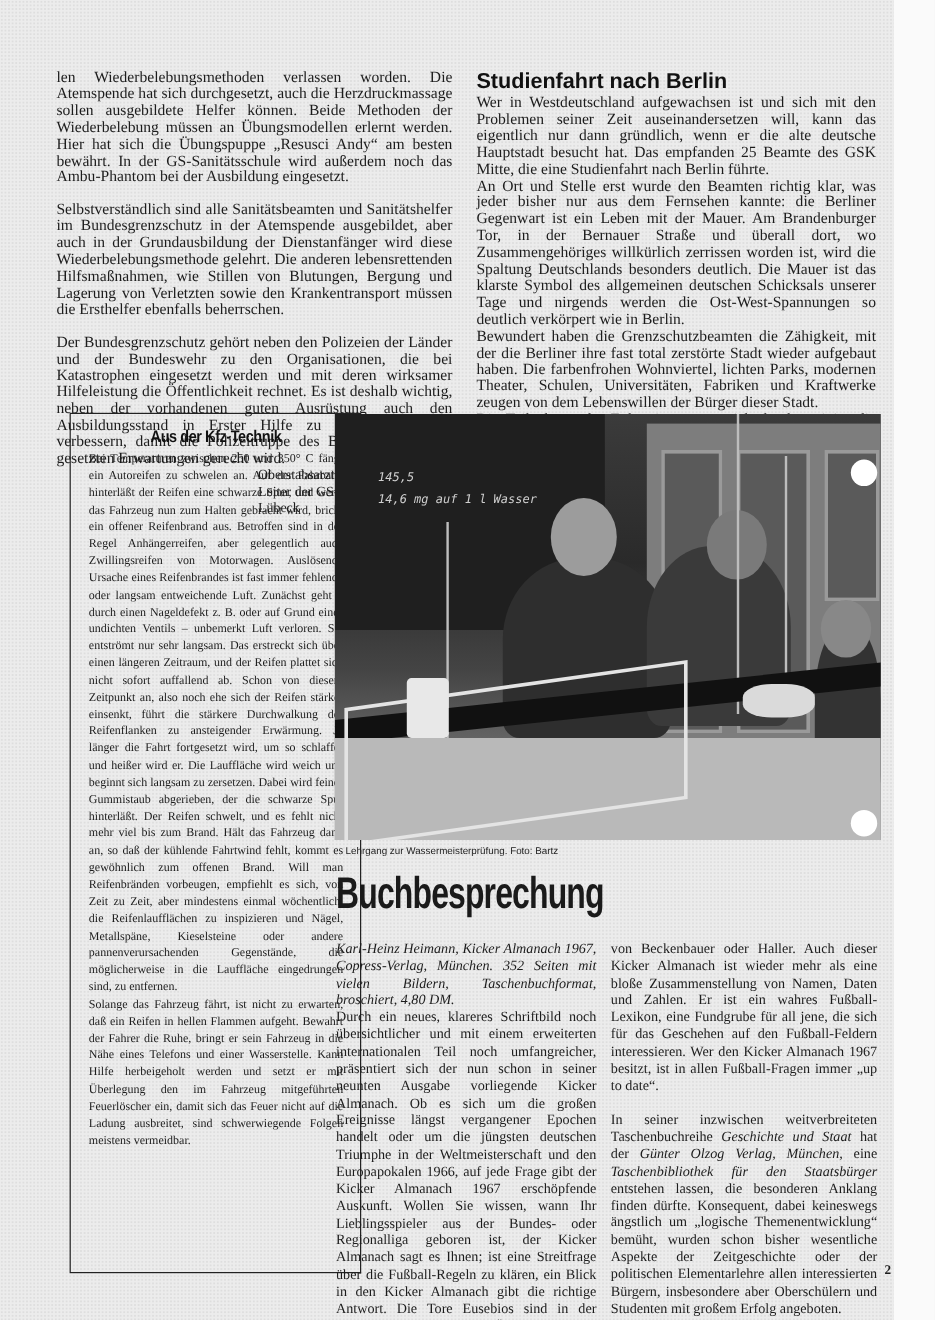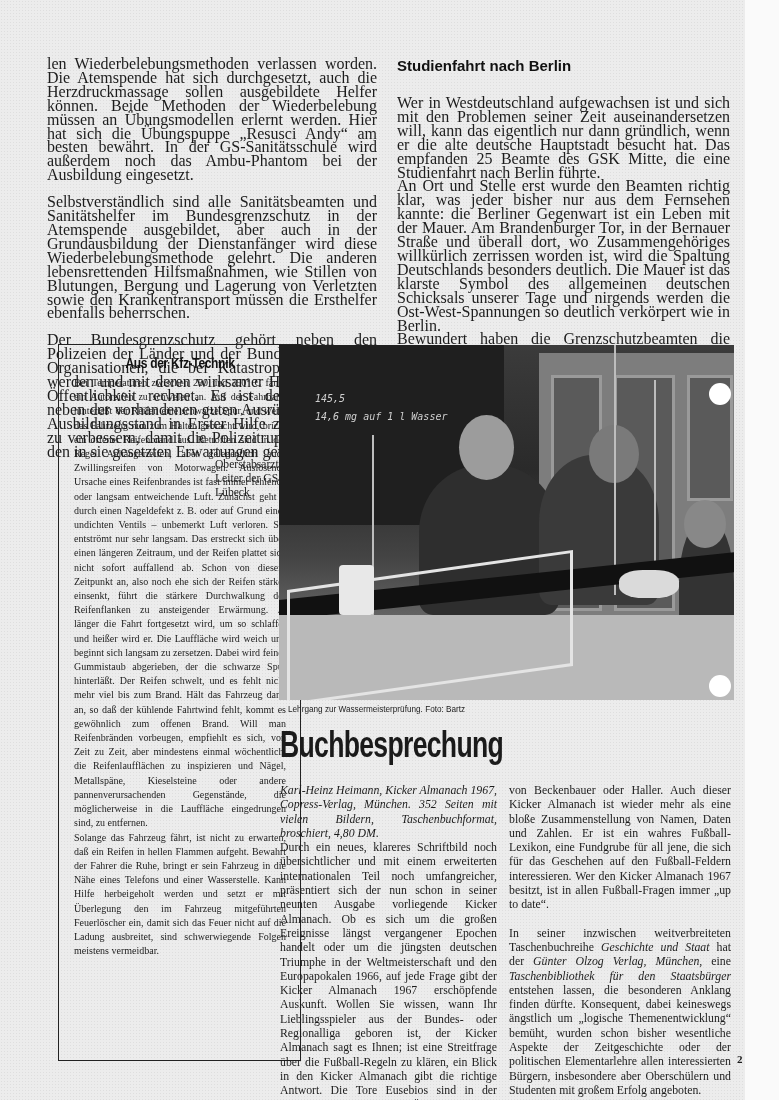--- a/index.html
+++ b/index.html
@@ -13,29 +13,29 @@
   .page {
     position: absolute; left: 0; top: 0; width: 745px; height: 1100px;
     background: #ececec;
     background-image: radial-gradient(rgba(0,0,0,0.06) 0.6px, transparent 0.8px);
     background-size: 3px 3px;
   }
   .margin-right {
     position: absolute; left: 745px; top: 0; width: 34px; height: 1100px;
     background: #fafafa;
   }
-  .p { margin: 0; text-align: justify; font-size: 16px; line-height: 13.9px; hyphens: manual; }
+  .p { margin: 0; text-align: justify; font-size: 13px; line-height: 13.9px; hyphens: manual; }
   .gap { margin-top: 13px; }
   .col-tl { position: absolute; left: 47px; top: 57px; width: 330px; }
   .col-tr { position: absolute; left: 397px; top: 57px; width: 333px; }
   .sig { text-align: right; font-size: 11.6px; line-height: 14px; }
   .sig-left { margin-left: 168px; text-align: left; font-size: 11.6px; line-height: 14px; }
   .section-head {
     font-family: "Liberation Sans", "DejaVu Sans", sans-serif;
-    font-weight: bold; font-size: 15px; margin: 0 0 22px 0; color: #111;
+    font-weight: bold; font-size: 18px; margin: 0 0 0 0; color: #111;
   }
   .box {
     position: absolute; left: 58px; top: 344px; width: 212px; height: 705px;
     border: 1.5px solid #222; padding: 10px 14px 0 15px; box-sizing: content-box;
   }
   .box-title {
     font-family: "Liberation Sans", "DejaVu Sans", sans-serif;
     font-weight: bold; font-size: 14px; text-align: center; letter-spacing: -0.4px;
     transform: scaleX(0.86); margin: 0 0 5px 0; color: #111;
   }

